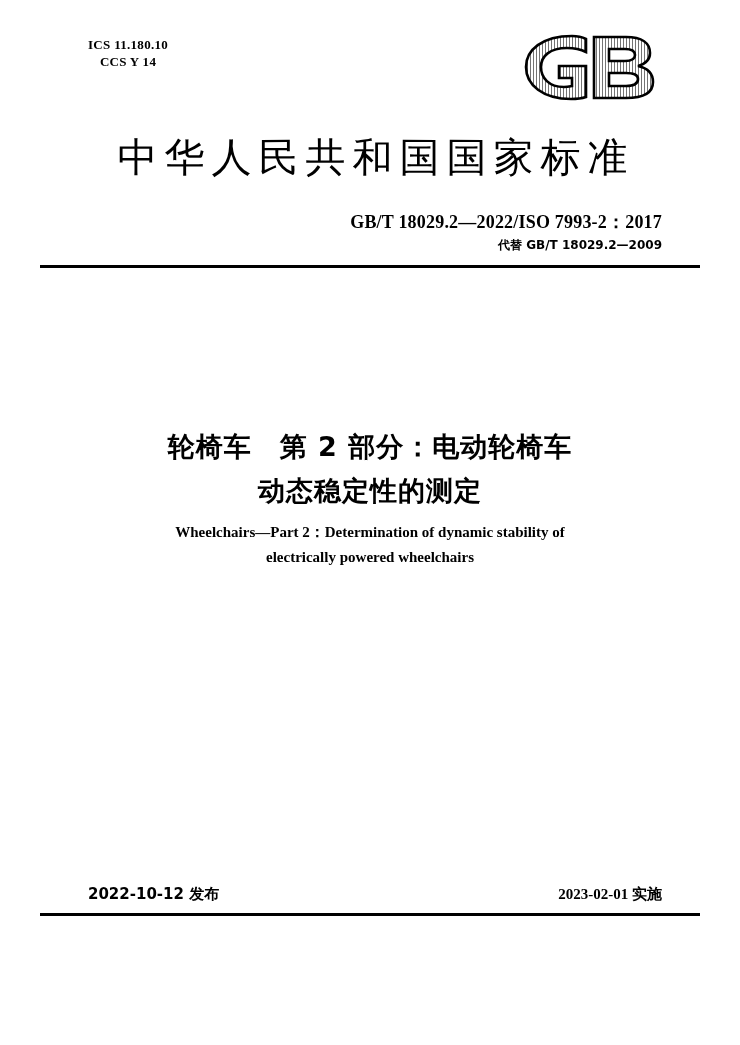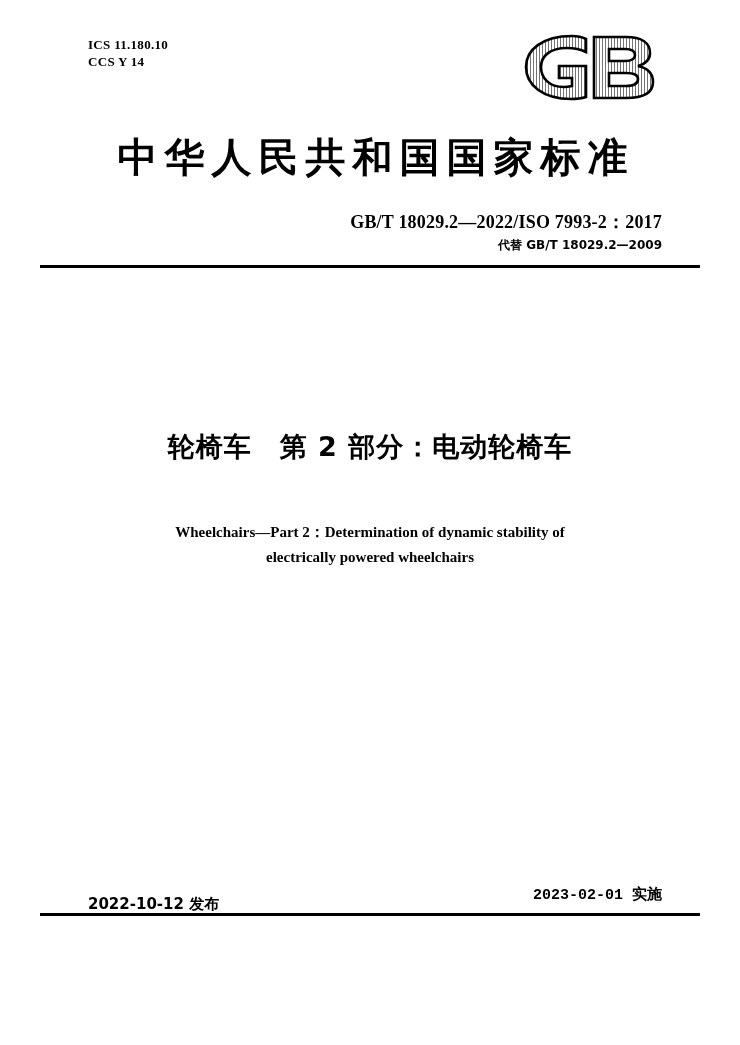--- a/index.html
+++ b/index.html
@@ -25,40 +25,41 @@
   
   .ics-block {
     position: absolute;
     left: 88px;
     top: 36px;
     font-family: "Liberation Serif", serif;
     font-weight: bold;
     font-size: 13px;
     line-height: 17px;
     letter-spacing: 0.3px;
+    text-align: center;
   }
 
   
   .gb-logo {
     position: absolute;
     right: 78px;
     top: 28px;
     width: 150px;
     height: 78px;
   }
 
   
   .std-title {
     position: absolute;
     left: 0;
     right: 0;
     top: 130px;
     text-align: center;
     font-family: "DejaVu Sans", sans-serif;
-    font-weight: bold;
+    font-weight: normal;
     font-size: 40px;
     letter-spacing: 7px;
     color: #000;
     padding-left: 12px;
   }
 
   
   .std-number {
     position: absolute;
     right: 78px;
@@ -131,27 +132,26 @@
   }
 
   
   .issue-date {
     position: absolute;
     left: 88px;
     top: 885px;
     font-family: "DejaVu Sans", sans-serif;
     font-weight: bold;
     font-size: 15px;
-    margin-top: 10px;
   }
   .impl-date {
     position: absolute;
     right: 78px;
     top: 885px;
-    font-family: Liberation Mono, monospace;
+    font-family: Liberation Serif, serif;
     font-weight: bold;
     font-size: 15px;
   }
   .rule-bottom {
     position: absolute;
     left: 40px;
     right: 40px;
     top: 913px;
     height: 3px;
     background: #000;
@@ -212,20 +212,21 @@
 
   <div class="std-title">中华人民共和国国家标准</div>
 
   <div class="std-number">GB/T 18029.2—2022/ISO 7993-2：2017</div>
   <div class="std-replaces">代替 GB/T 18029.2—2009</div>
 
   <div class="rule-top"></div>
 
   <div class="doc-title-cn">
     <span class="line1">轮椅车　第 2 部分：电动轮椅车</span>
+    <span class="line2">动态稳定性的测定</span>
   </div>
 
   <div class="doc-title-en">
     <div>Wheelchairs—Part 2：Determination of dynamic stability of</div>
     <div>electrically powered wheelchairs</div>
   </div>
 
 
   <div class="issue-date">2022-10-12 发布</div>
   <div class="impl-date">2023-02-01 实施</div>

